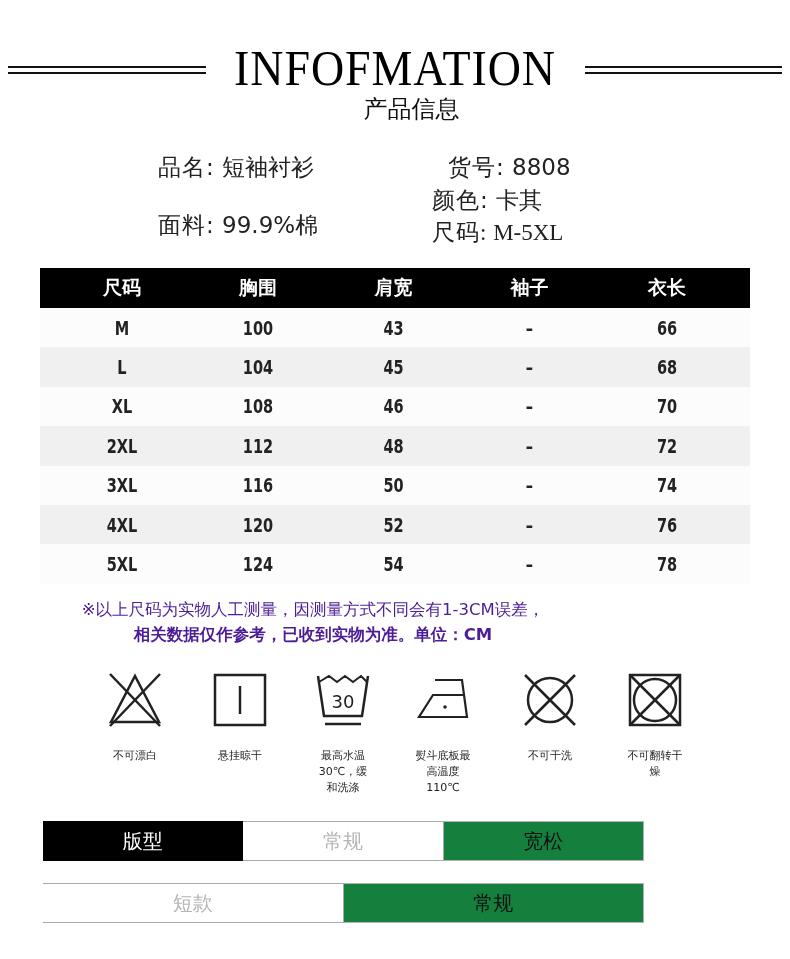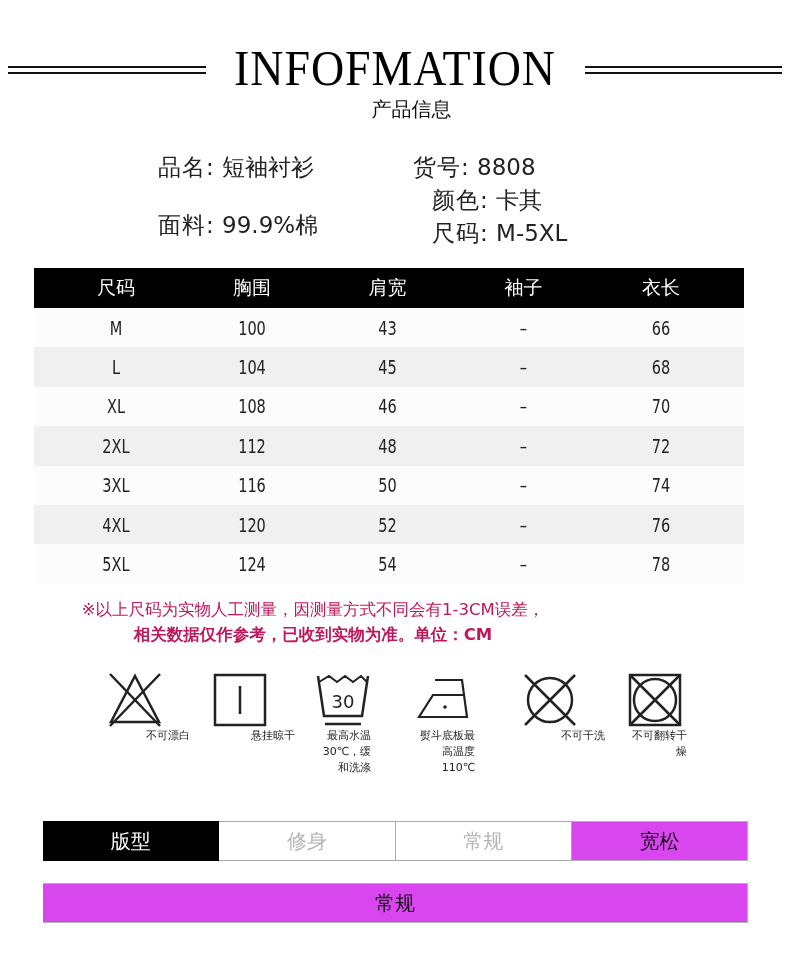--- a/index.html
+++ b/index.html
@@ -6,75 +6,75 @@
   html, body { width: 790px; height: 959px; background: #ffffff; overflow: hidden; }
   body { position: relative; font-family: "DejaVu Sans", "Liberation Sans", sans-serif; color: #1a1a1a; }
 
   .hline { position: absolute; height: 8px; border-top: 2px solid #111; border-bottom: 2px solid #111; }
   .title-en {
     position: absolute; left: 206px; width: 378px; top: 42px; height: 52px;
     text-align: center; font-family: "Liberation Serif", "DejaVu Serif", serif;
     font-size: 50px; line-height: 52px; letter-spacing: 1px; color: #000;
     transform: scaleX(0.92); transform-origin: center;
   }
-  .title-cn { position: absolute; left: 0; width: 790px; top: 94px; text-align: center; font-size: 20px; line-height: 30px; color: #111; padding-left: 33px; }
+  .title-cn { position: absolute; left: 0; width: 790px; top: 94px; text-align: center; font-size: 24px; line-height: 30px; color: #111; padding-left: 33px; }
 
   .info { position: absolute; font-size: 23px; line-height: 24px; color: #222; white-space: nowrap; }
   .info .lbl { letter-spacing: 1px; }
 
-  .size-table { position: absolute; left: 34px; top: 268px; width: 710px; }
+  .size-table { position: absolute; left: 40px; top: 268px; width: 710px; font-weight: bold; }
   .size-table .row { display: flex; height: 39.4px; align-items: center; }
   .size-table .head { background: #000; color: #fff; height: 40px; font-size: 20px; }
   .size-table .row.alt { background: #f0f0f0; }
   .size-table .row.norm { background: #fcfcfc; }
   .size-table .cell { width: 136px; text-align: center; font-family: "DejaVu Sans Condensed", "DejaVu Sans", sans-serif; font-size: 19px; }
   .size-table .c0 { width: 164px; }
   .size-table .c1 { width: 108px; }
   .size-table .c2 { width: 163px; }
   .size-table .c3 { width: 109px; }
   .size-table .c4 { width: 166px; }
   .size-table .body-cell { transform: scaleX(0.85); color: #222; }
 
-  .note { position: absolute; left: 0; width: 626px; text-align: center; color: #be185d; font-size: 16.5px; line-height: 25px; }
+  .note { position: absolute; left: 0; width: 626px; text-align: center; color: #4c1d95; font-size: 16.5px; line-height: 25px; }
 
   .care { position: absolute; top: 672px; width: 110px; text-align: center; }
   .care svg { display: block; margin: 0 auto; }
-  .care .cap { font-size: 11px; line-height: 16px; color: #222; text-align: right; }
+  .care .cap { margin-top: 20px; font-size: 11px; line-height: 16px; color: #222; }
 
-  .bar { position: absolute; left: 43px; width: 705px; height: 40px; display: flex; }
+  .bar { position: absolute; left: 43px; width: 601px; height: 40px; display: flex; }
   .bar .seg { flex: 1; display: flex; align-items: center; justify-content: center; font-size: 20px; border-top: 1px solid #aaa; border-bottom: 1px solid #aaa; border-right: 1px solid #aaa; }
   .bar .seg.label { background: #000; color: #fff; border-color: #000; }
   .bar .seg.off { background: #fff; color: #b5b5b5; }
-  .bar .seg.on { background: #d946ef; color: #111; border-color: #b3b3b3; }
+  .bar .seg.on { background: #15803d; color: #111; border-color: #b3b3b3; }
 </style>
 </head>
 <body>
 
 <div class="hline" style="left:8px; width:198px; top:66px;"></div>
 <div class="hline" style="left:585px; width:197px; top:66px;"></div>
 <div class="title-en">INFOFMATION</div>
 <div class="title-cn">产品信息</div>
 
 <div class="info" style="left:158px; top:155px;">
   <span class="lbl">品名:</span>
   <span>短袖衬衫</span>
 </div>
 <div class="info" style="left:158px; top:188px;margin-top:25px;">
   <span class="lbl">面料:</span>
   <span>99.9%棉</span>
 </div>
-<div class="info" style="left:413px; top:155px;">
+<div class="info" style="left:448px; top:155px;">
   <span class="lbl">货号:</span>
   <span>8808</span>
 </div>
 <div class="info" style="left:432px; top:188px;">
   <span class="lbl">颜色:</span>
   <span>卡其</span>
 </div>
-<div class="info" style="left:432px; top:221px;">
+<div class="info" style="left:432px; top:221px;font-family:Liberation Serif, serif;">
   <span class="lbl">尺码:</span>
   <span>M-5XL</span>
 </div>
 
 <div class="size-table">
   <div class="row head">
     <div class="cell c0">尺码</div>
     <div class="cell c1">胸围</div>
     <div class="cell c2">肩宽</div>
     <div class="cell c3">袖子</div>
@@ -178,20 +178,20 @@
     <rect x="3" y="3" width="50" height="50" fill="none" stroke="#222" stroke-width="2.5"></rect>
     <circle cx="28" cy="28" r="21" fill="none" stroke="#222" stroke-width="2.5"></circle>
     <line x1="3" y1="3" x2="53" y2="53" stroke="#222" stroke-width="2.5"></line>
     <line x1="53" y1="3" x2="3" y2="53" stroke="#222" stroke-width="2.5"></line>
   </svg>
   <div class="cap" style="width:64px; margin-left:23px;">不可翻转干燥</div>
 </div>
 
 <div class="bar" style="top:821px;">
   <div class="seg label">版型</div>
-  <div class="seg off">修身</div>
   <div class="seg off">常规</div>
   <div class="seg on">宽松</div>
 </div>
 
 <div class="bar" style="top:883px;">
+  <div class="seg off">短款</div>
   <div class="seg on">常规</div>
 </div>
 
 </body></html>

